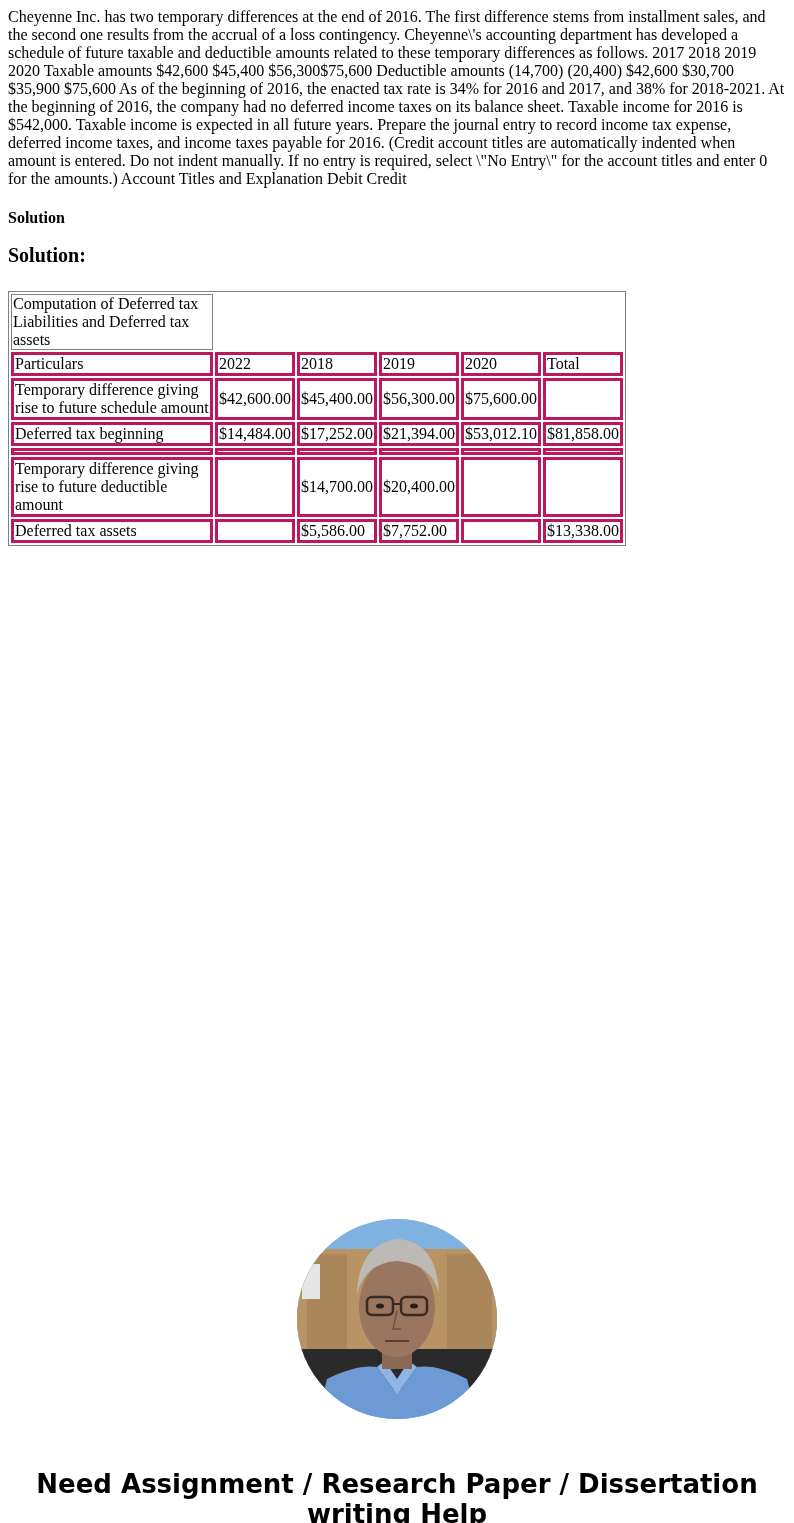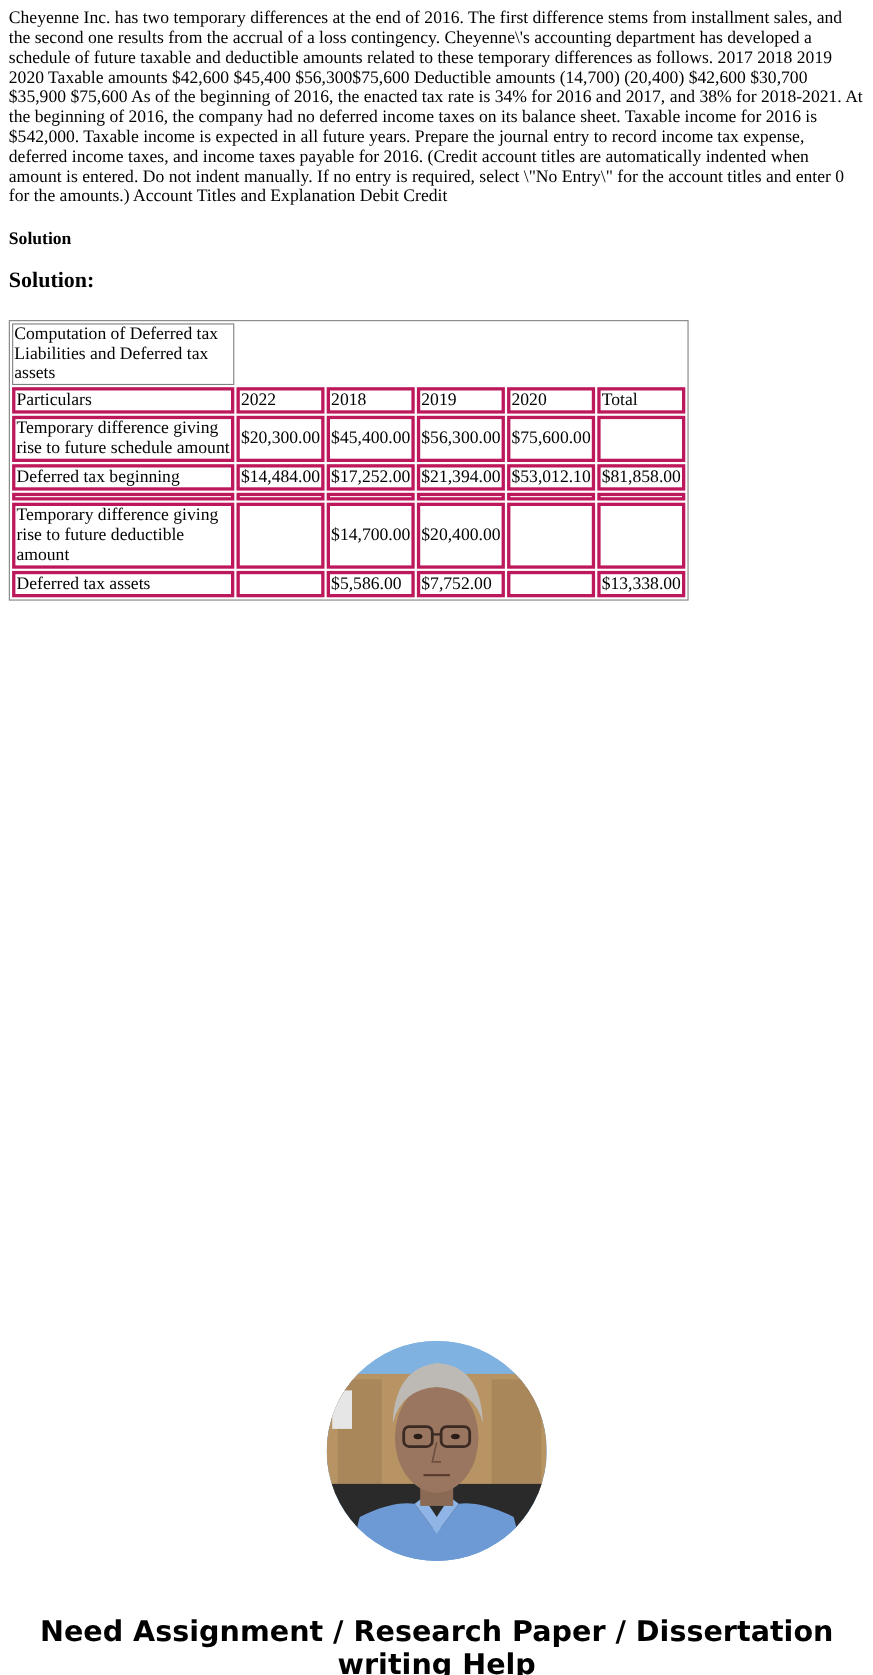--- a/index.html
+++ b/index.html
@@ -99,21 +99,21 @@
   <tr>
     <td>Particulars</td>
     <td class="num">2022</td>
     <td class="num">2018</td>
     <td class="num">2019</td>
     <td class="num">2020</td>
     <td class="num">Total</td>
   </tr>
   <tr>
     <td>Temporary difference giving rise to future schedule amount</td>
-    <td class="num">$20,300.00</td>
+    <td class="num">$42,600.00</td>
     <td class="num">$45,400.00</td>
     <td class="num">$56,300.00</td>
     <td class="num">$75,600.00</td>
     <td class="num"></td>
   </tr>
   <tr>
     <td>Deferred tax beginning</td>
     <td class="num">$14,484.00</td>
     <td class="num">$17,252.00</td>
     <td class="num">$21,394.00</td>

